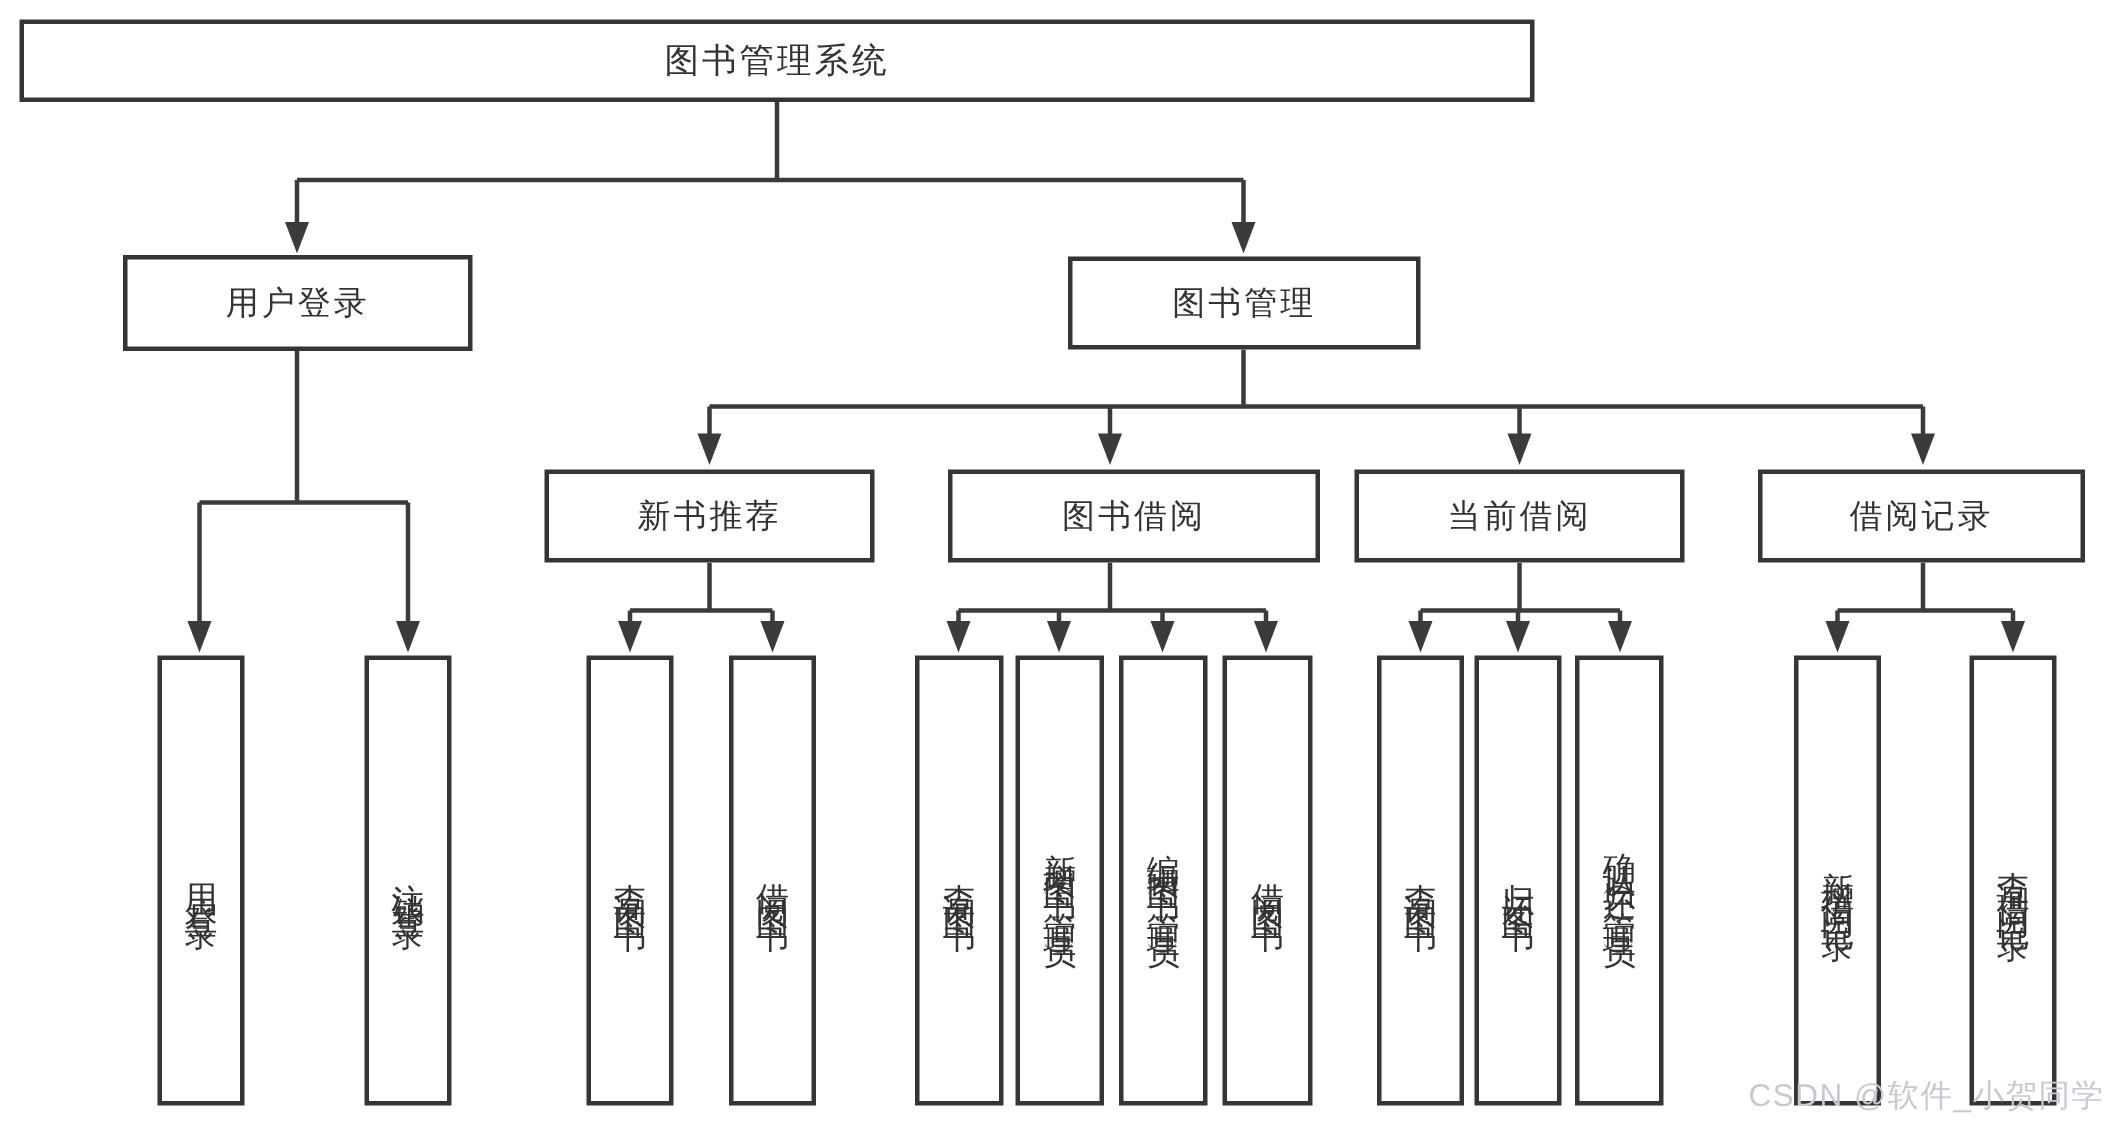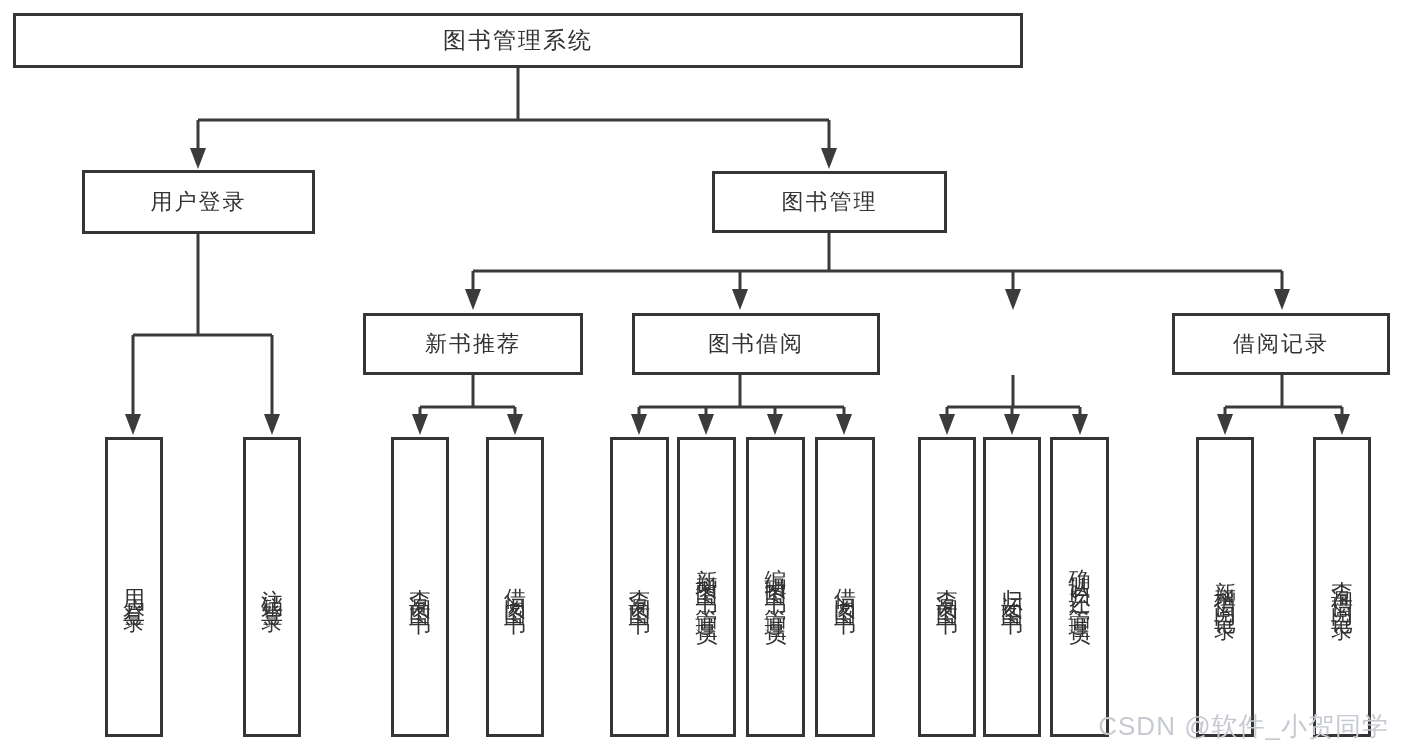--- a/index.html
+++ b/index.html
@@ -20,22 +20,22 @@
     color:#333333;
   }
   .hbox{font-size:22px;letter-spacing:2px;text-align:center;justify-content:center;}
   .root{font-size:23px;}
   .vbox span{
     writing-mode:vertical-rl;
     font-size:22px;letter-spacing:8px;line-height:1;
     color:#333333;
   }
   .watermark{
-    position:absolute;right:16px;bottom:3px;
-    font-size:26px;color:#c6cad0;letter-spacing:1px;
+    position:absolute;right:2px;bottom:3px;
+    font-size:21px;color:#c6cad0;letter-spacing:1px;
     z-index:5;white-space:nowrap;
   }
   
   .n-root{left:13px;top:13px;width:1010px;height:55px;}
   
   .n-login{left:82px;top:170px;width:233px;height:64px;}
   .n-mgmt{left:712px;top:171px;width:235px;height:62px;}
   
   .n-newbook{left:363px;top:313px;width:220px;height:62px;}
   .n-borrow{left:632px;top:313px;width:248px;height:62px;}
@@ -107,20 +107,23 @@
   <div class="box hbox n-newbook">
     <span>新书推荐</span>
   </div>
 
   <div class="box hbox n-mgmt">
     <span>图书管理</span>
   </div>
   <div class="box hbox n-borrow">
     <span>图书借阅</span>
   </div>
+  <div class="box hbox n-current">
+    <span>当前借阅</span>
+  </div>
   <div class="box hbox n-record">
     <span>借阅记录</span>
   </div>
 
   <div class="box vbox n-l1a">
     <span>用户登录</span>
   </div>
   <div class="box vbox n-l1b">
     <span>注销登录</span>
   </div>

